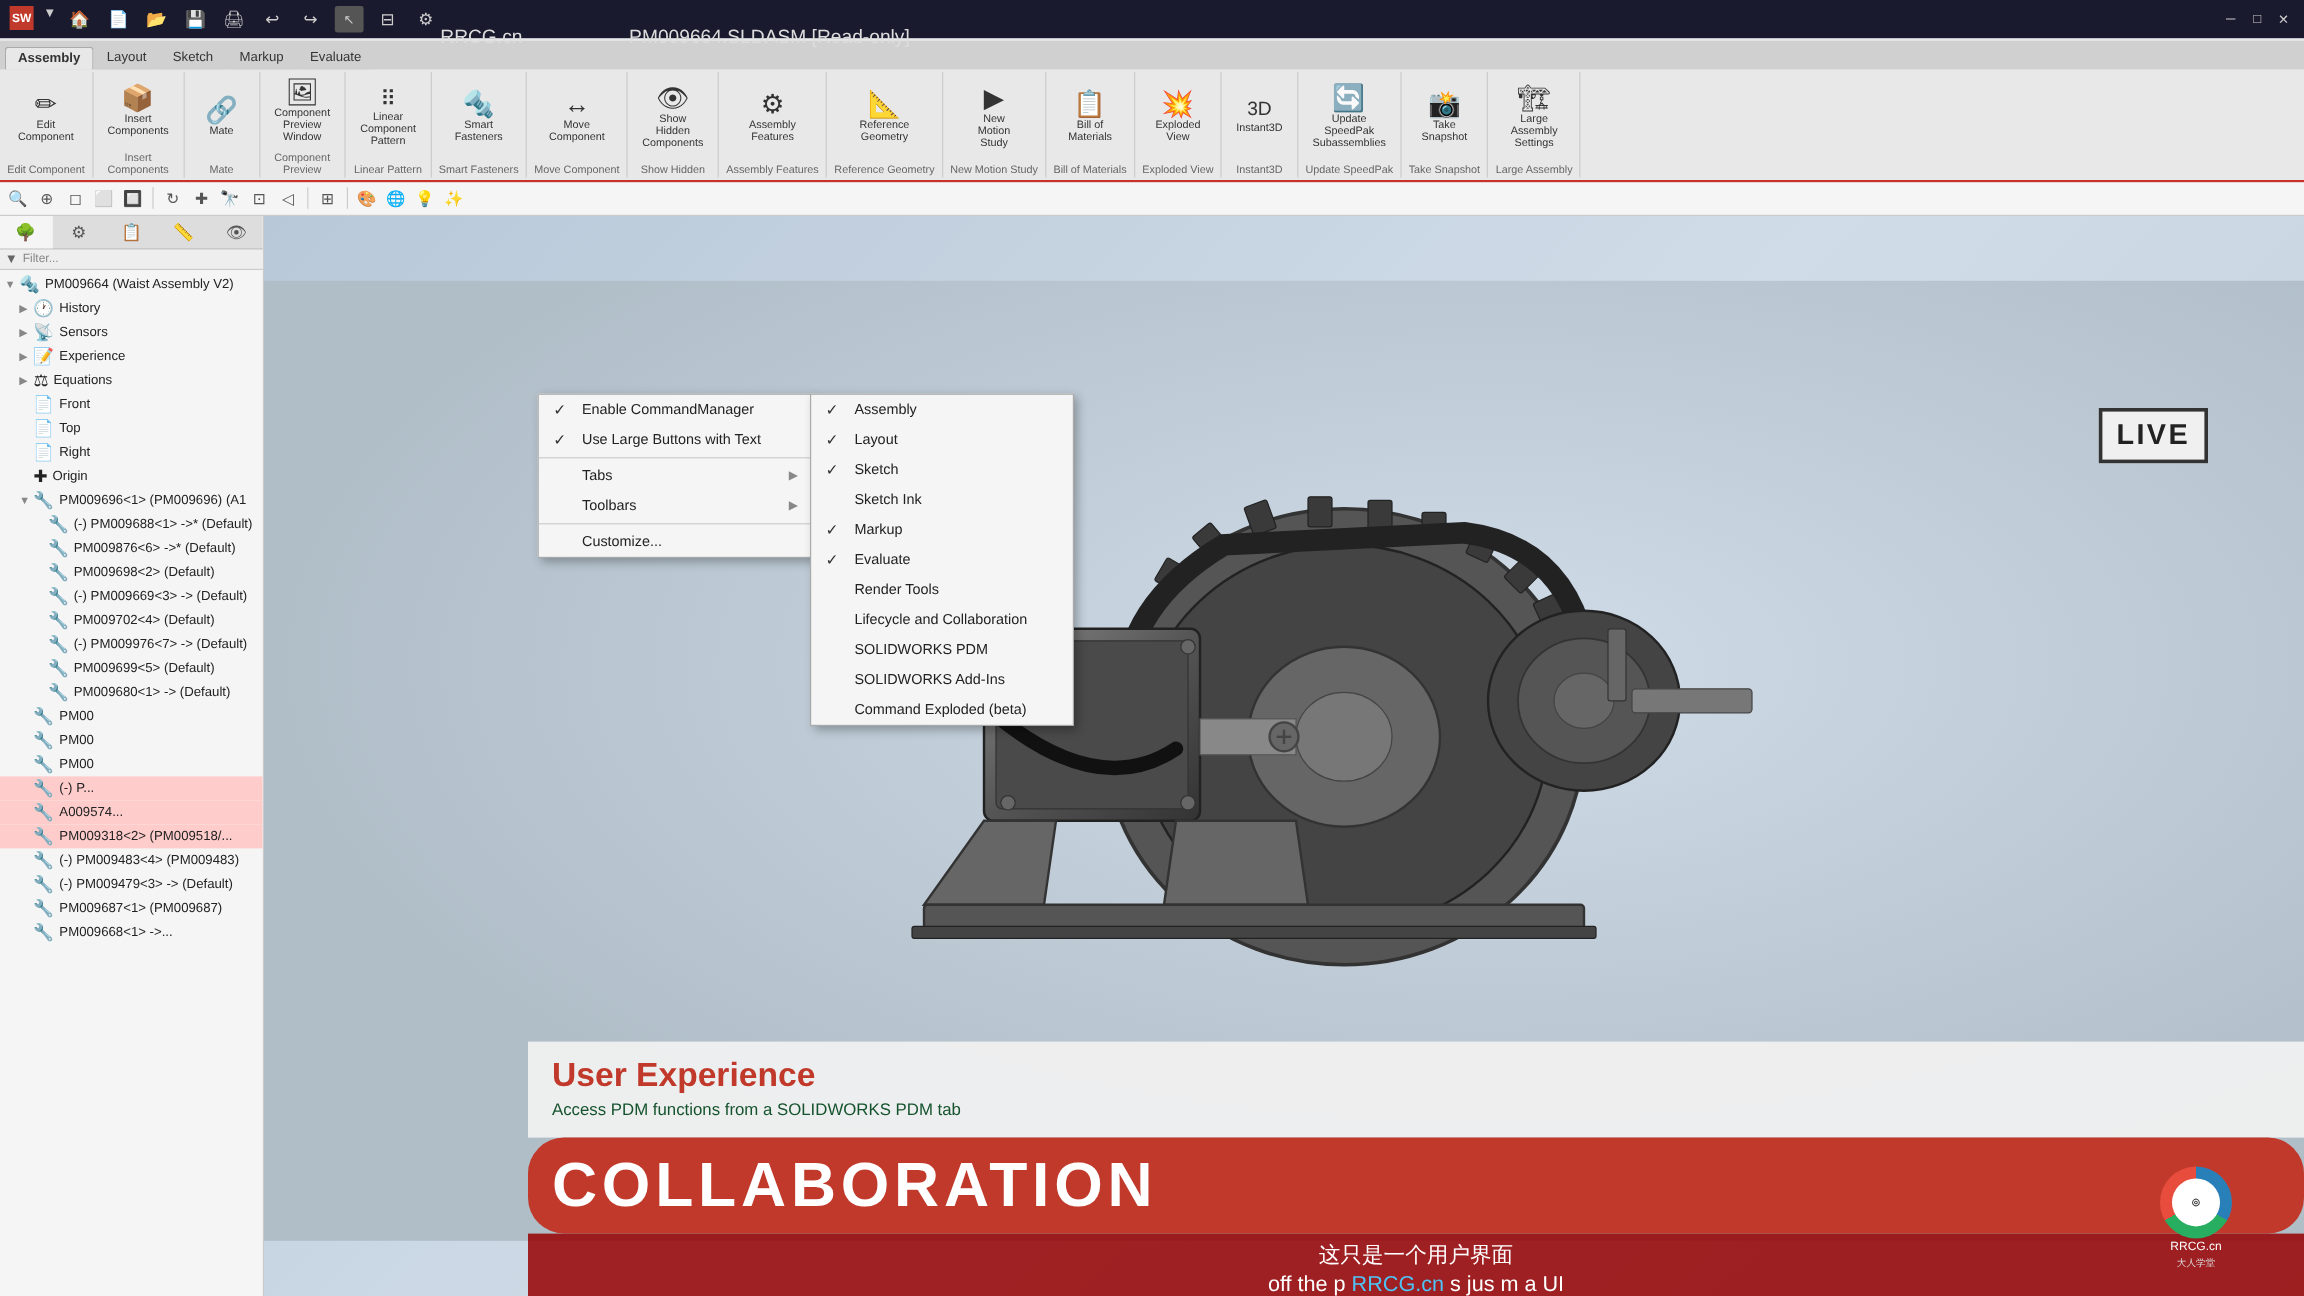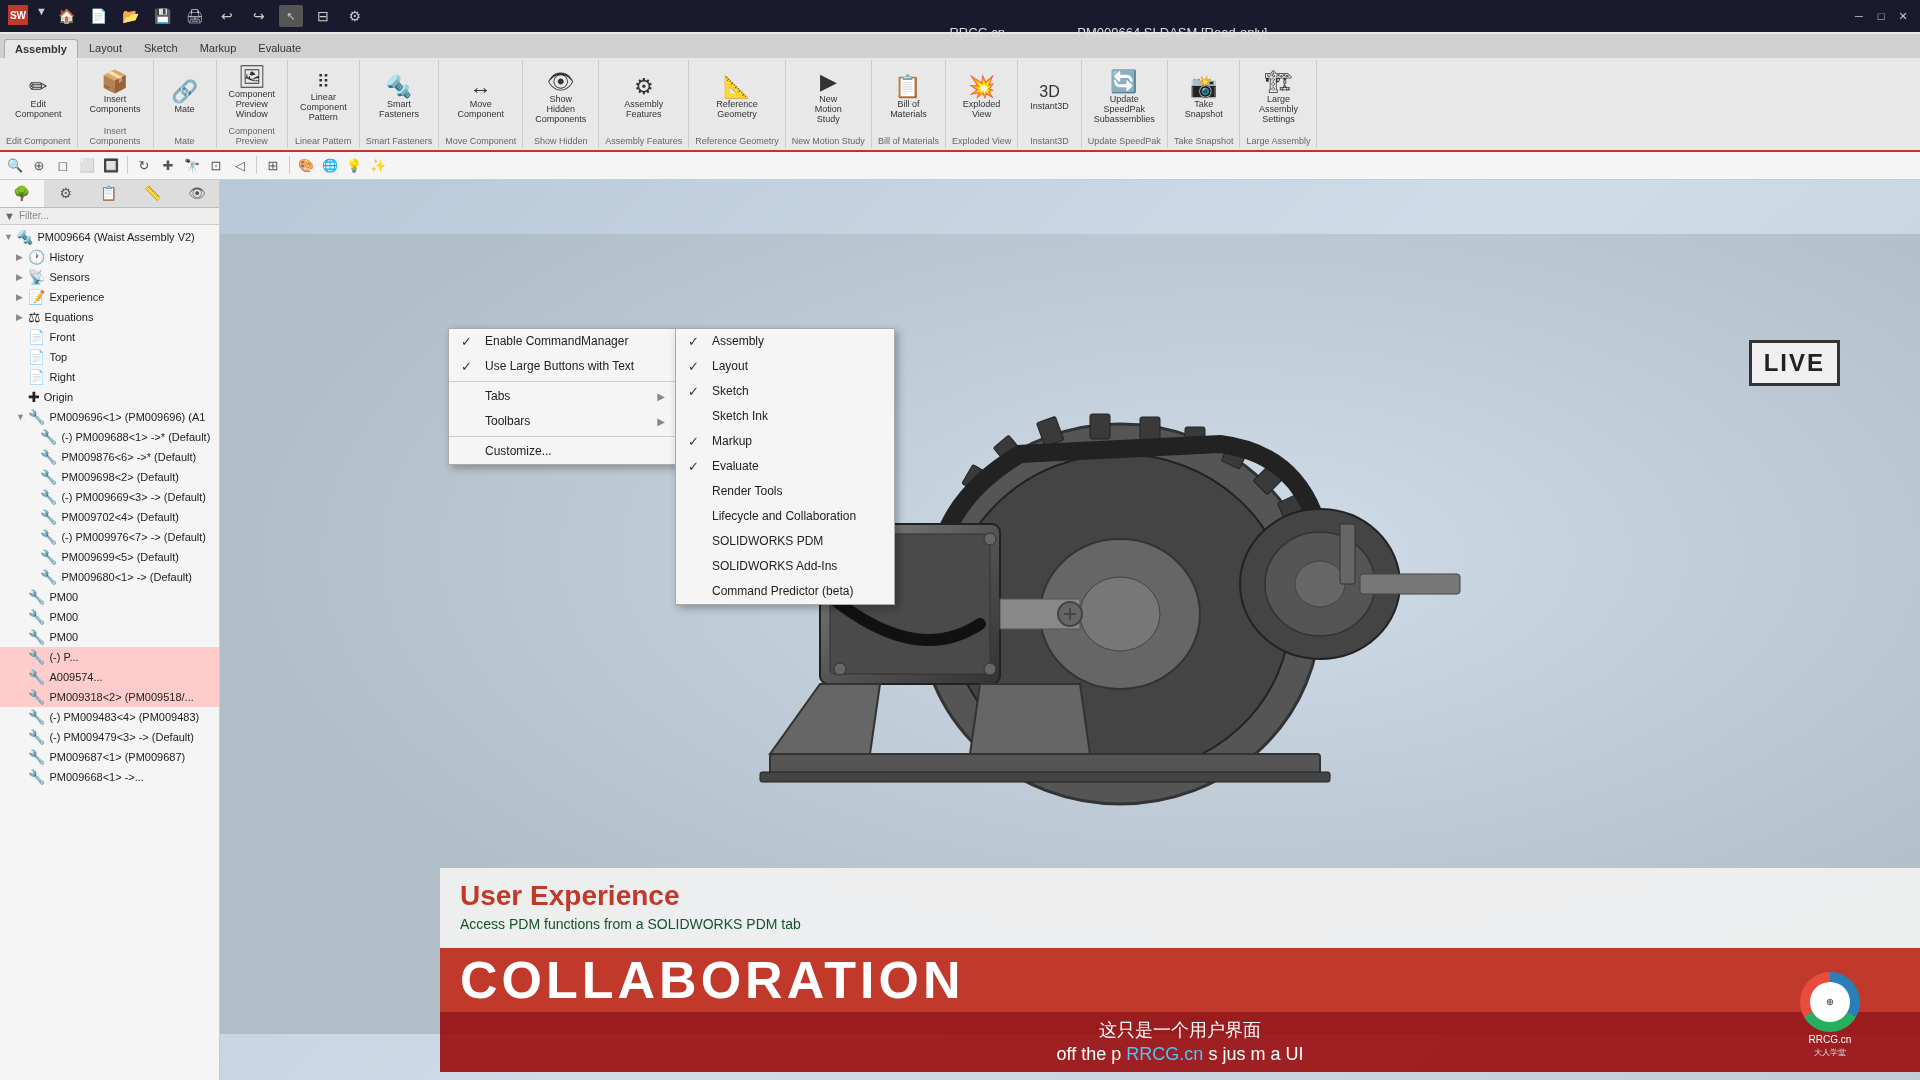--- a/index.html
+++ b/index.html
@@ -10,21 +10,21 @@
       height: 32px;
       background: #1a1a2e;
       display: flex;
       align-items: center;
       justify-content: space-between;
       padding: 0 8px;
       color: #fff;
       font-size: 12px;
     }
     #title-bar .left { display: flex; align-items: flex-start; gap: 8px; }
-    #title-bar .center { flex: 1; text-align: center; color: #ddd; font-size: 13px; margin-top: 32px; }
+    #title-bar .center { flex: 1; text-align: left; color: #ddd; font-size: 16px; margin-top: 32px; }
     #title-bar .right { display: flex; align-items: center; gap: 4px; }
     .title-btn { width: 18px; height: 18px; display: flex; align-items: center; justify-content: center; cursor: pointer; font-size: 11px; color: #ccc; }
     .qa-btn {
       width: 24px; height: 22px;
       display: flex; align-items: center; justify-content: center;
       color: #ccc; cursor: pointer; font-size: 14px; border-radius: 2px;
     }
 
     #ribbon {
       background: #e8e8e8;
@@ -242,24 +242,25 @@
       color: #c0392b;
     }
     #ue-subtitle {
       font-size: 14px;
       color: #14532d;
       margin-top: 4px;
     }
 
     #collab-banner {
       background: #c0392b;
-      height: 64px;
+      height: 80px;
       display: flex;
       align-items: center;
       padding: 0 20px;
+      border-radius: 30px;
     }
     #collab-title {
       font-size: 52px;
       font-weight: 900;
       color: #fff;
       text-transform: uppercase;
       letter-spacing: 4px;
     }
 
     #subtitle-section {
@@ -855,21 +856,21 @@
       <div class="menu-item">
         <span class="check">&nbsp;</span>
         <span>SOLIDWORKS PDM</span>
       </div>
       <div class="menu-item">
         <span class="check">&nbsp;</span>
         <span>SOLIDWORKS Add-Ins</span>
       </div>
       <div class="menu-item">
         <span class="check">&nbsp;</span>
-        <span>Command Predictor (beta)</span>
+        <span>Command Exploded (beta)</span>
       </div>
     </div>
 
     
     <div id="bottom-overlay">
       <div id="ue-section">
         <div id="ue-title">User Experience</div>
         <div id="ue-subtitle">Access PDM functions from a SOLIDWORKS PDM tab</div>
       </div>
       <div id="collab-banner">

